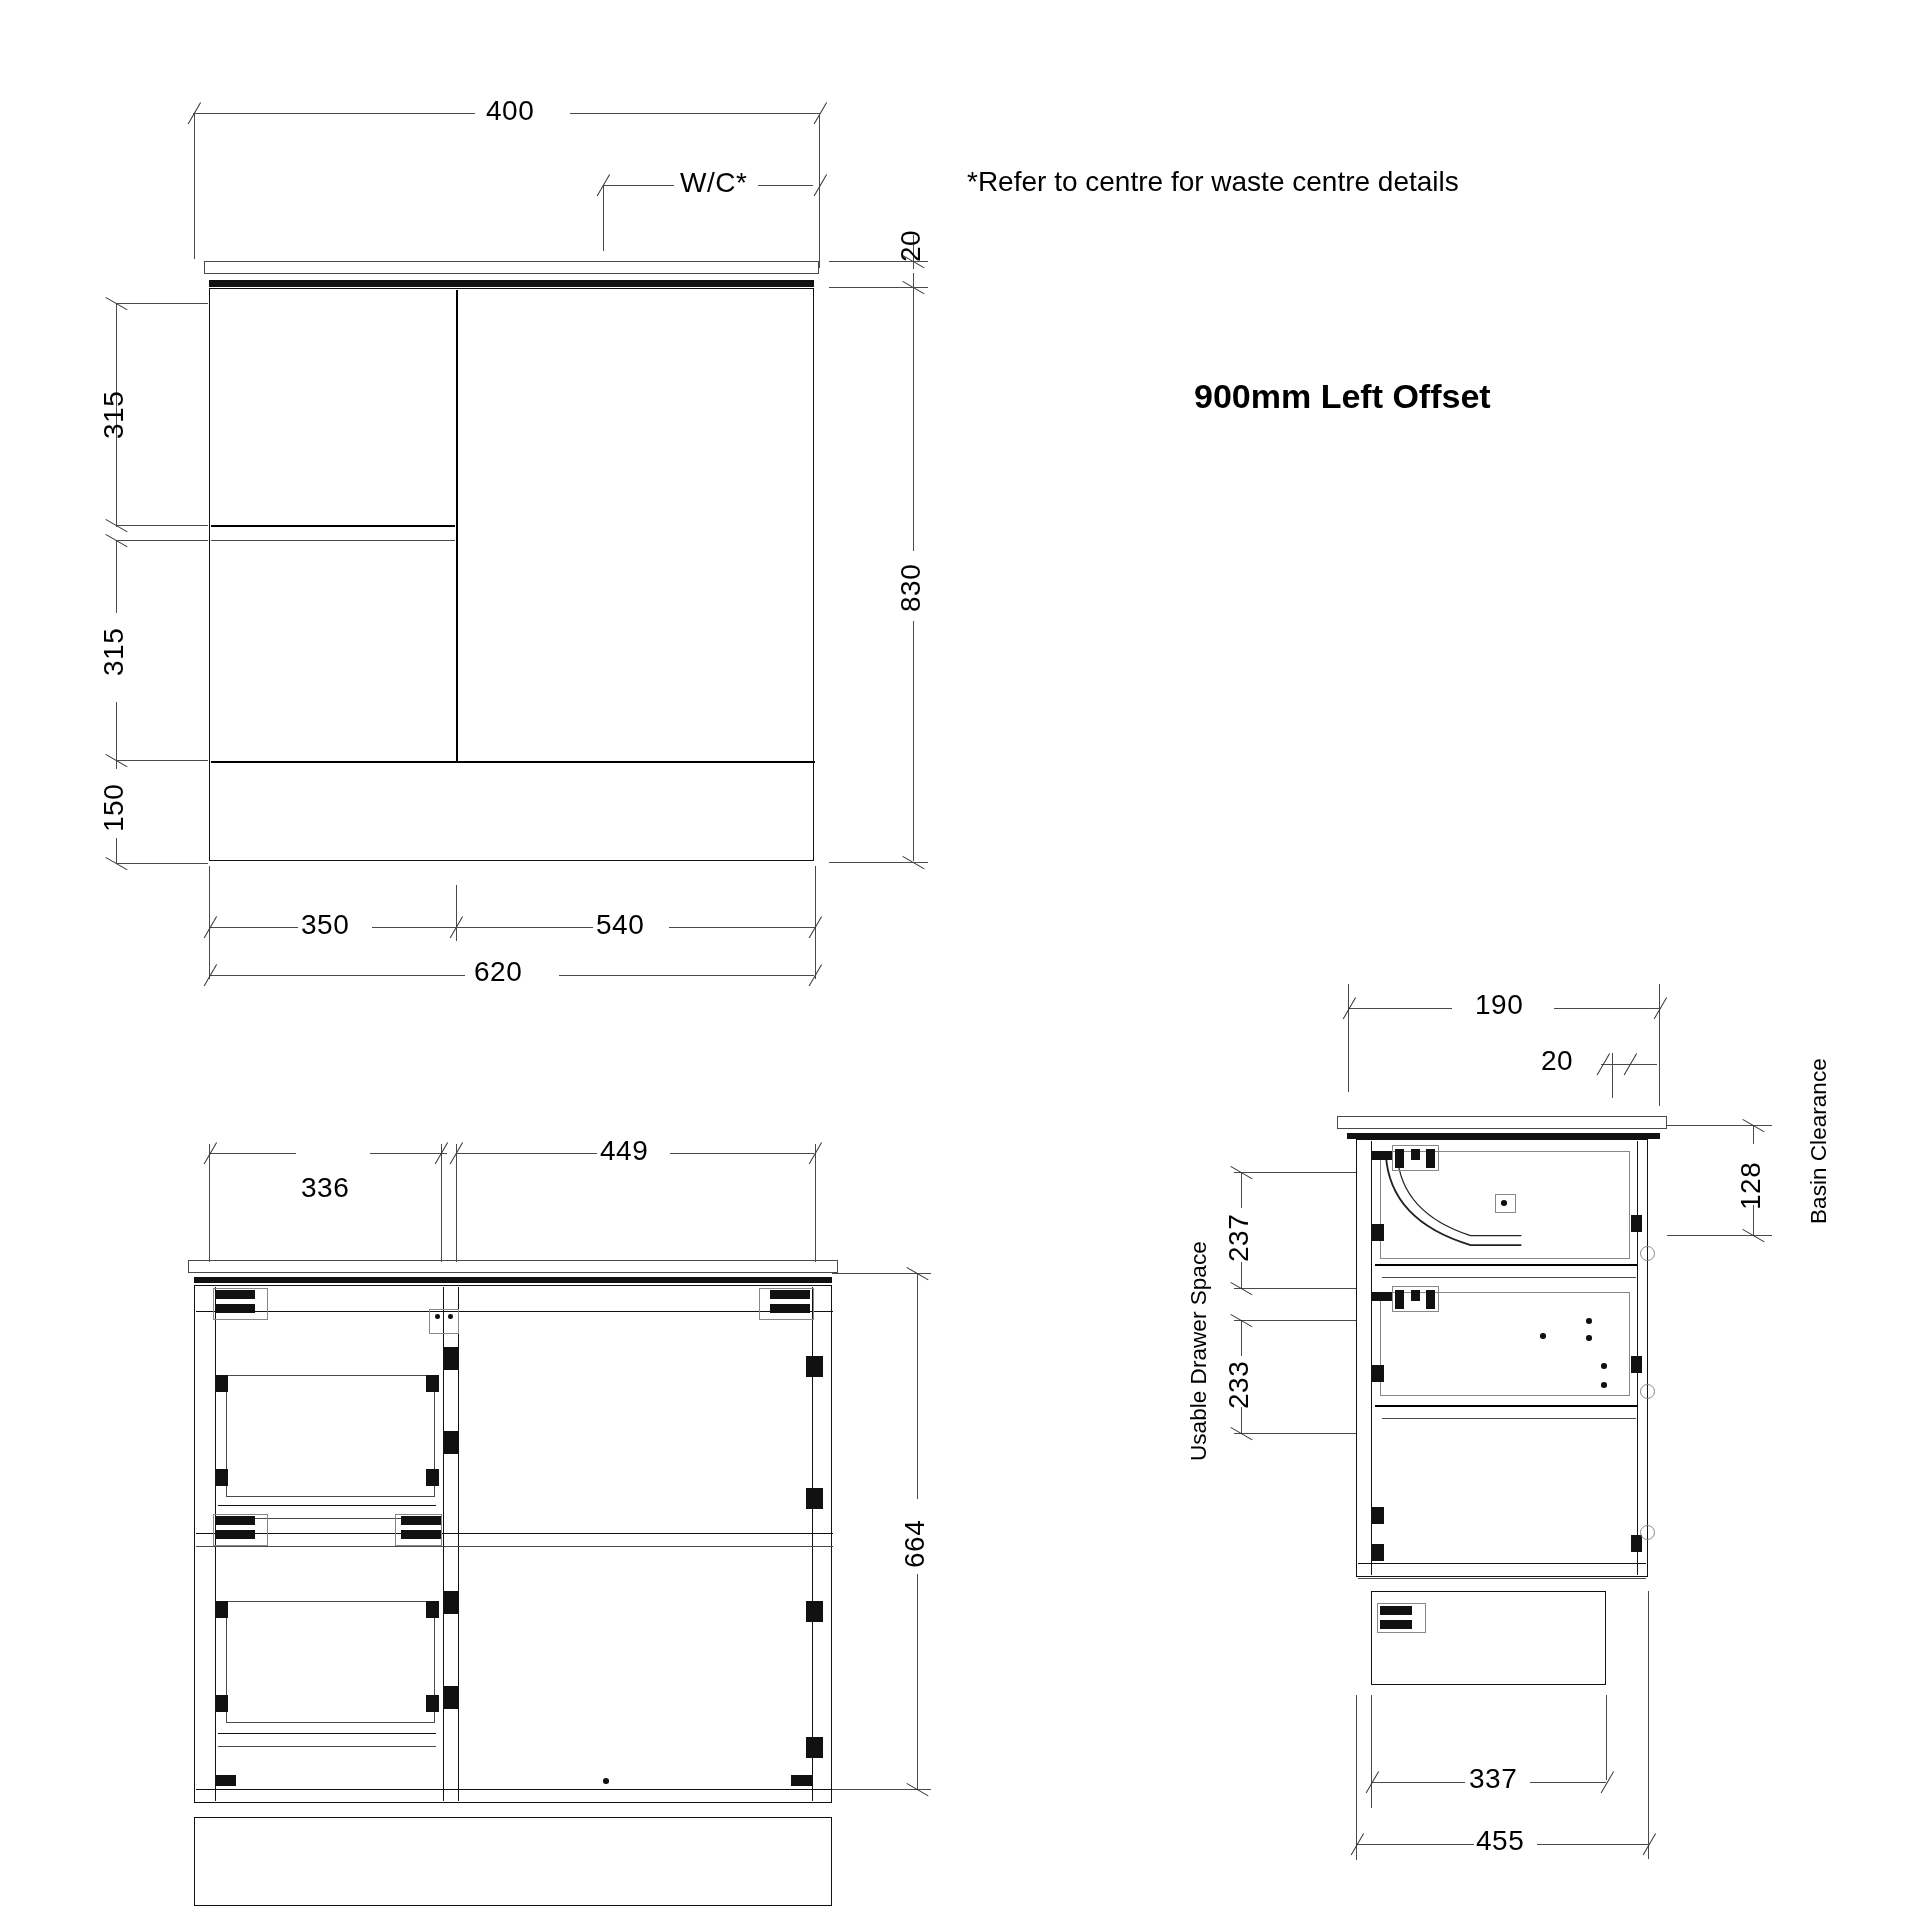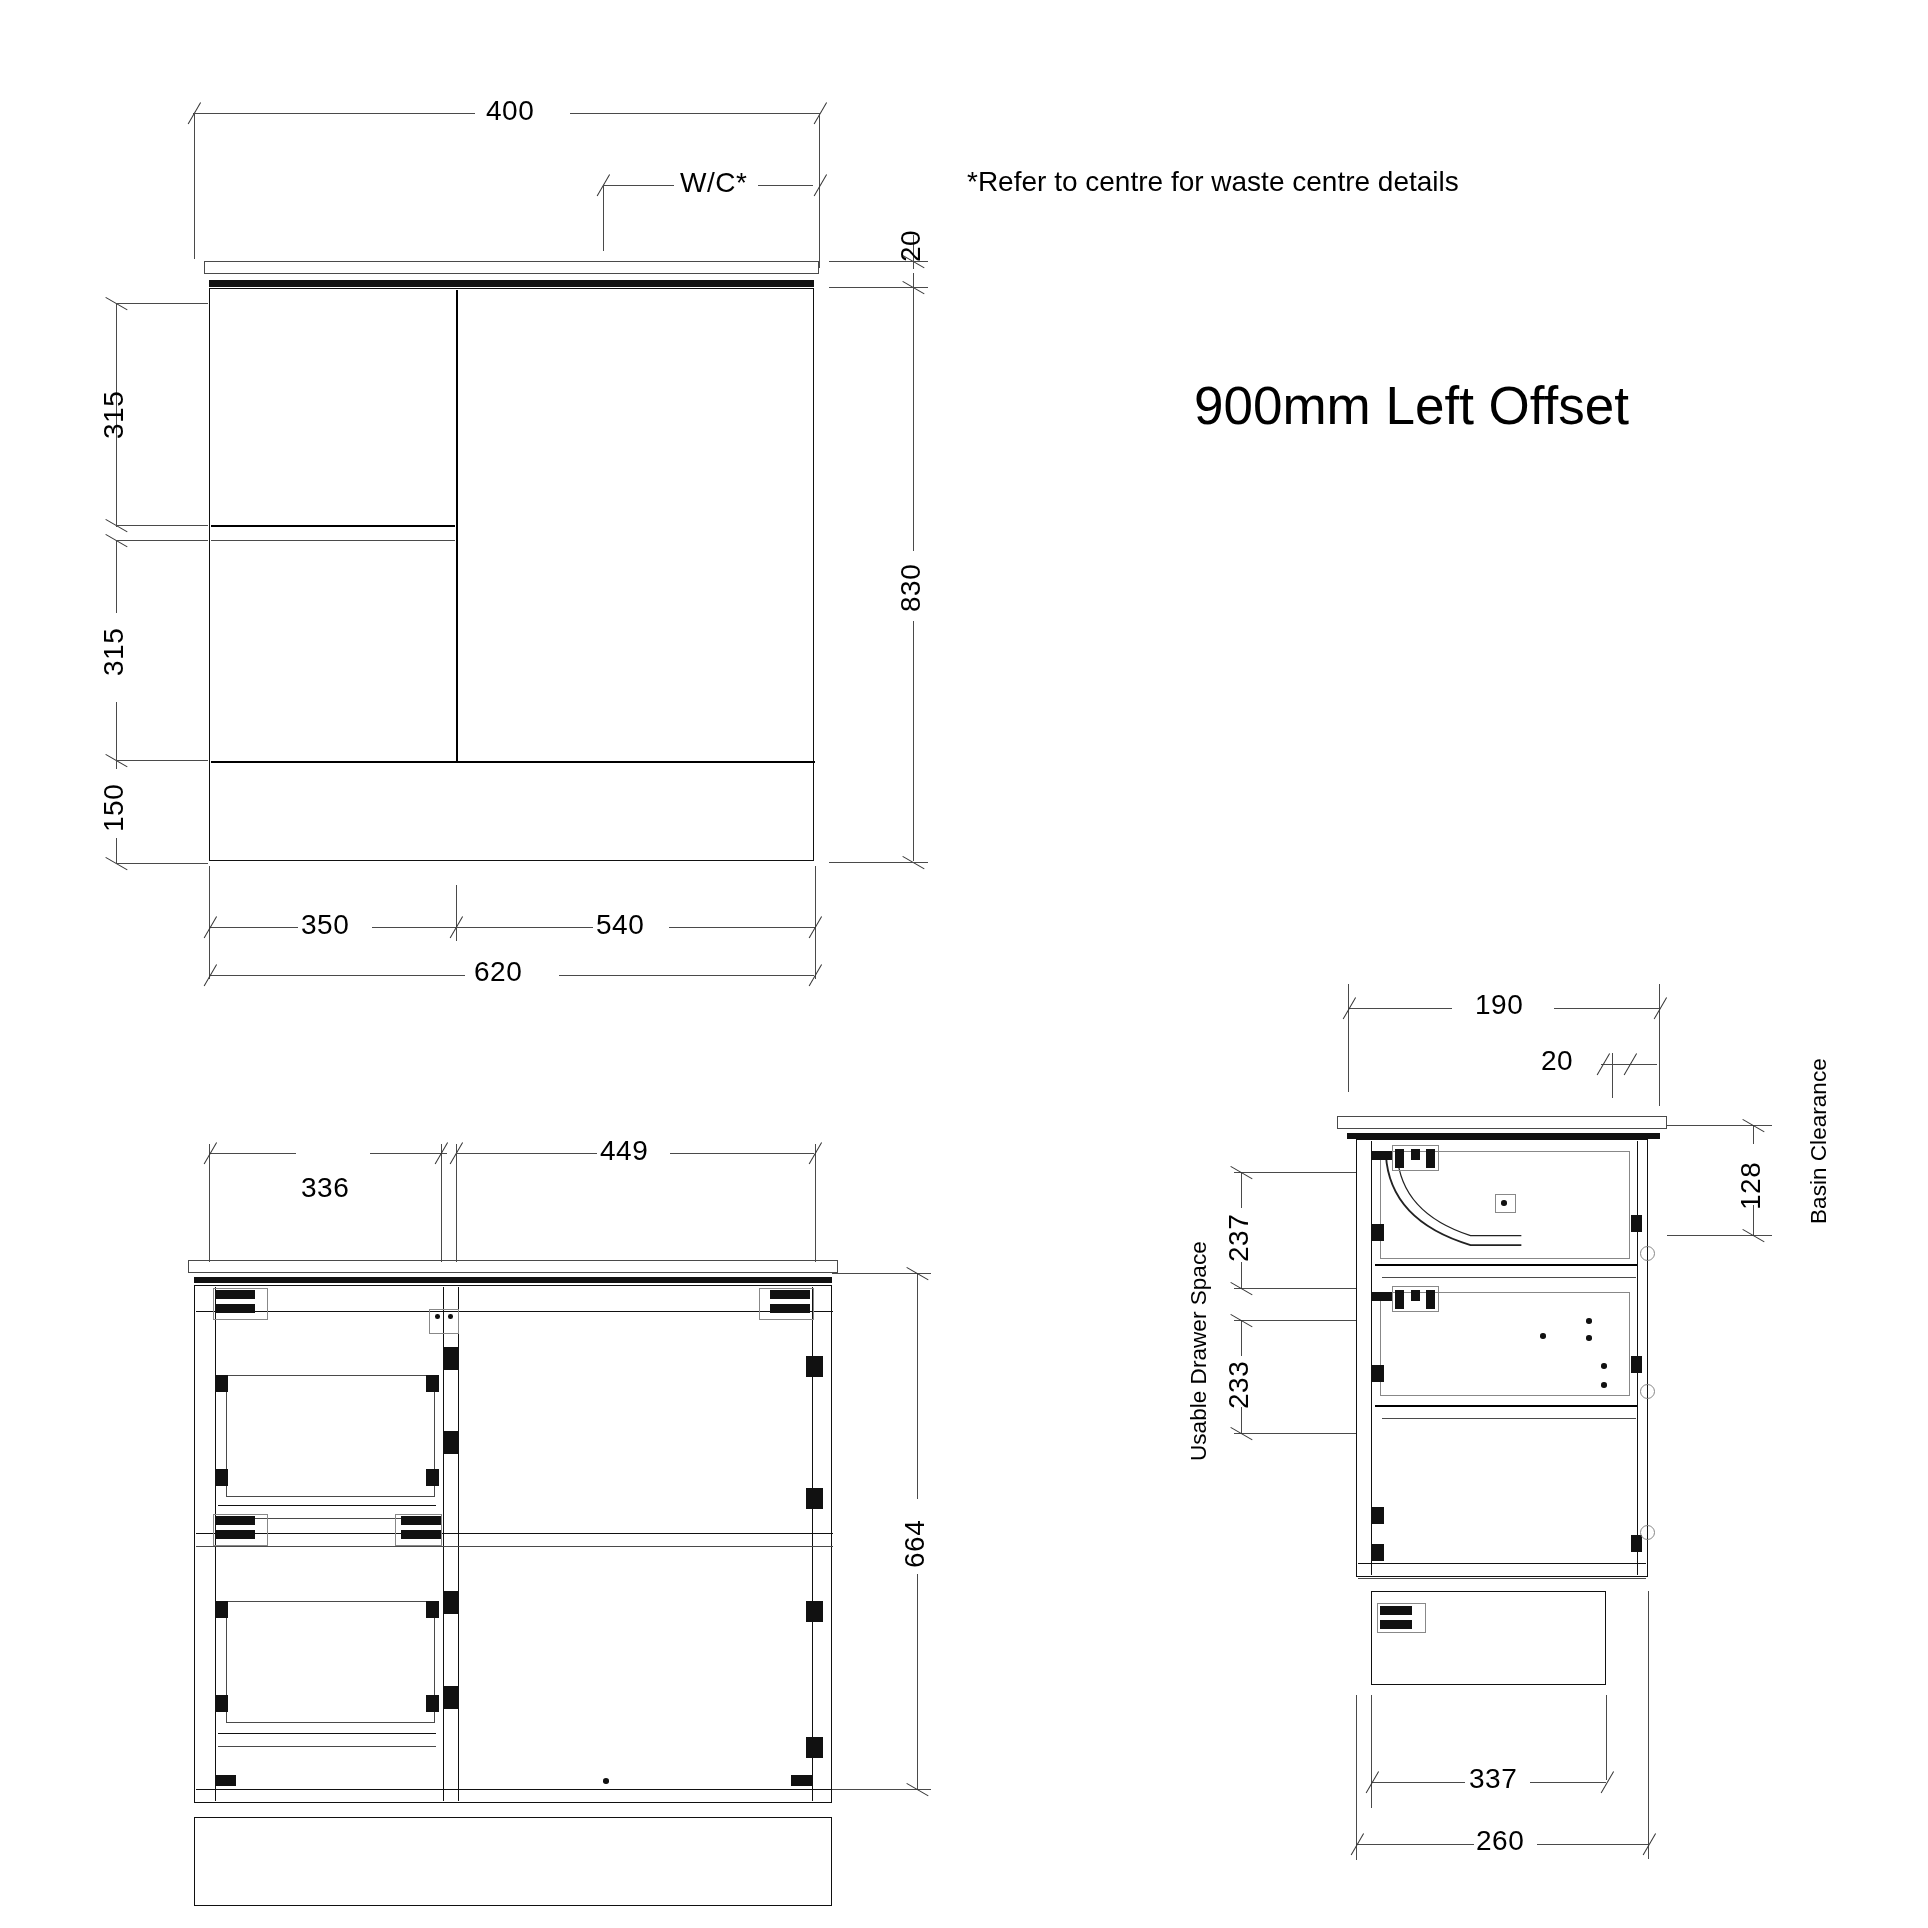--- a/index.html
+++ b/index.html
@@ -41,24 +41,25 @@
   .dim.rot{transform-origin:0 0;transform:rotate(-90deg);}
   .note{
     position:absolute;
     font-size:28px;
     color:#000;
     white-space:nowrap;
     line-height:1;
   }
   .title{
     position:absolute;
-    font-size:53px;
+    font-size:34px;
     color:#000;
     white-space:nowrap;
     line-height:1;
+    font-weight:bold;
   }
   .lbl-rot{
     position:absolute;
     font-size:22.6px;
     color:#000;
     white-space:nowrap;
     line-height:1;
     transform-origin:0 0;
     transform:rotate(-90deg);
   }
@@ -384,17 +385,17 @@
     <div class="hline" style="left:1371px;top:1782px;width:94px;"></div>
     <div class="hline" style="left:1530px;top:1782px;width:76px;"></div>
     <div class="tick" style="left:1360px;top:1782px;"></div>
     <div class="tick" style="left:1595px;top:1782px;"></div>
     <div class="dim" style="left:1469px;top:1765px;">337</div>
 
     <div class="hline" style="left:1356px;top:1844px;width:118px;"></div>
     <div class="hline" style="left:1537px;top:1844px;width:111px;"></div>
     <div class="tick" style="left:1345px;top:1844px;"></div>
     <div class="tick" style="left:1637px;top:1844px;"></div>
-    <div class="dim" style="left:1476px;top:1827px;">260</div>
+    <div class="dim" style="left:1476px;top:1827px;">455</div>
   </div>
 
 </div>
 
 
 </body></html>

